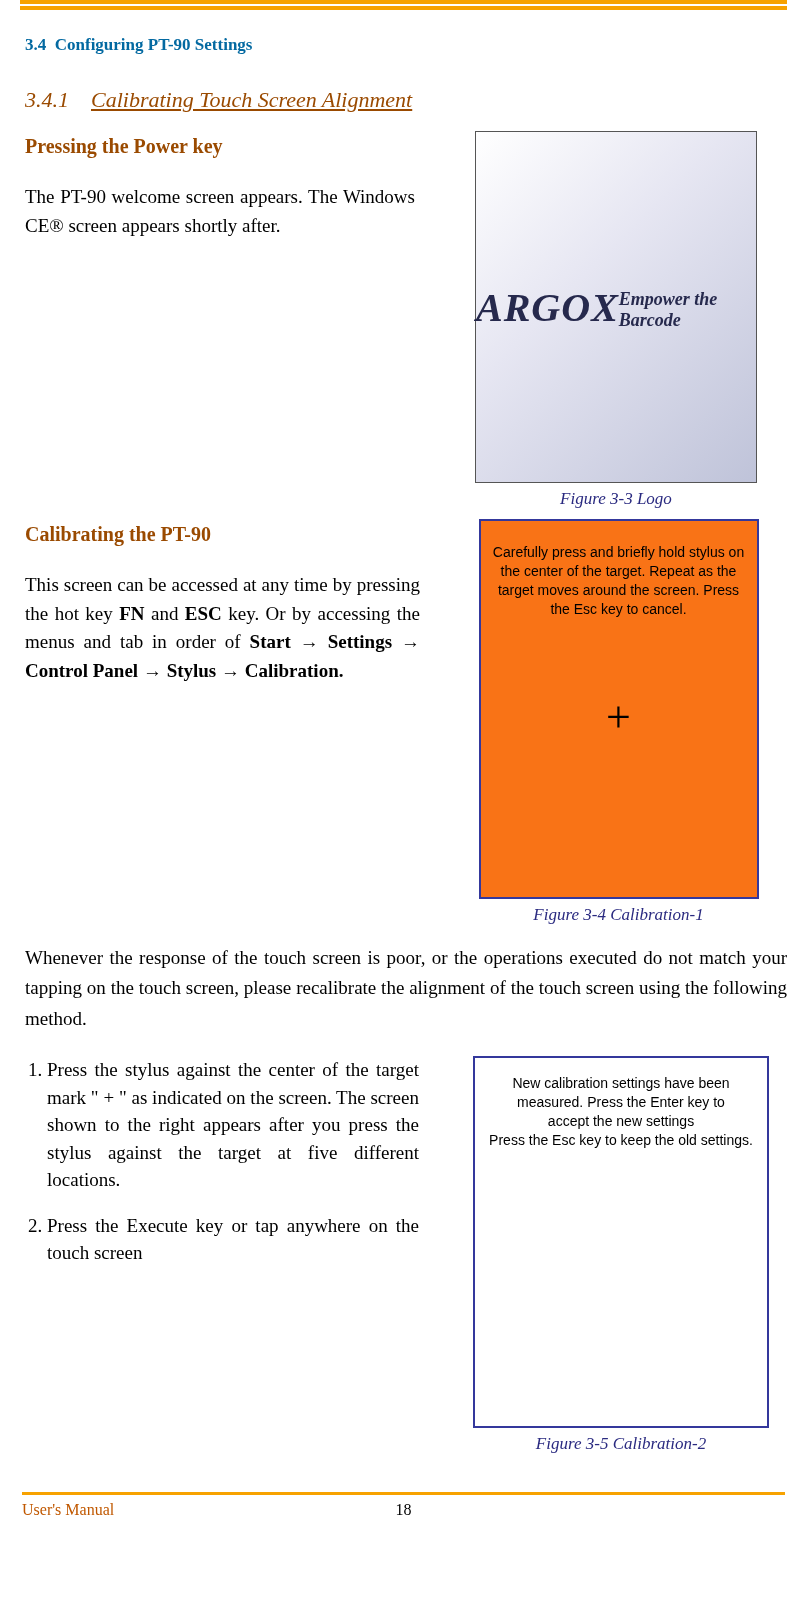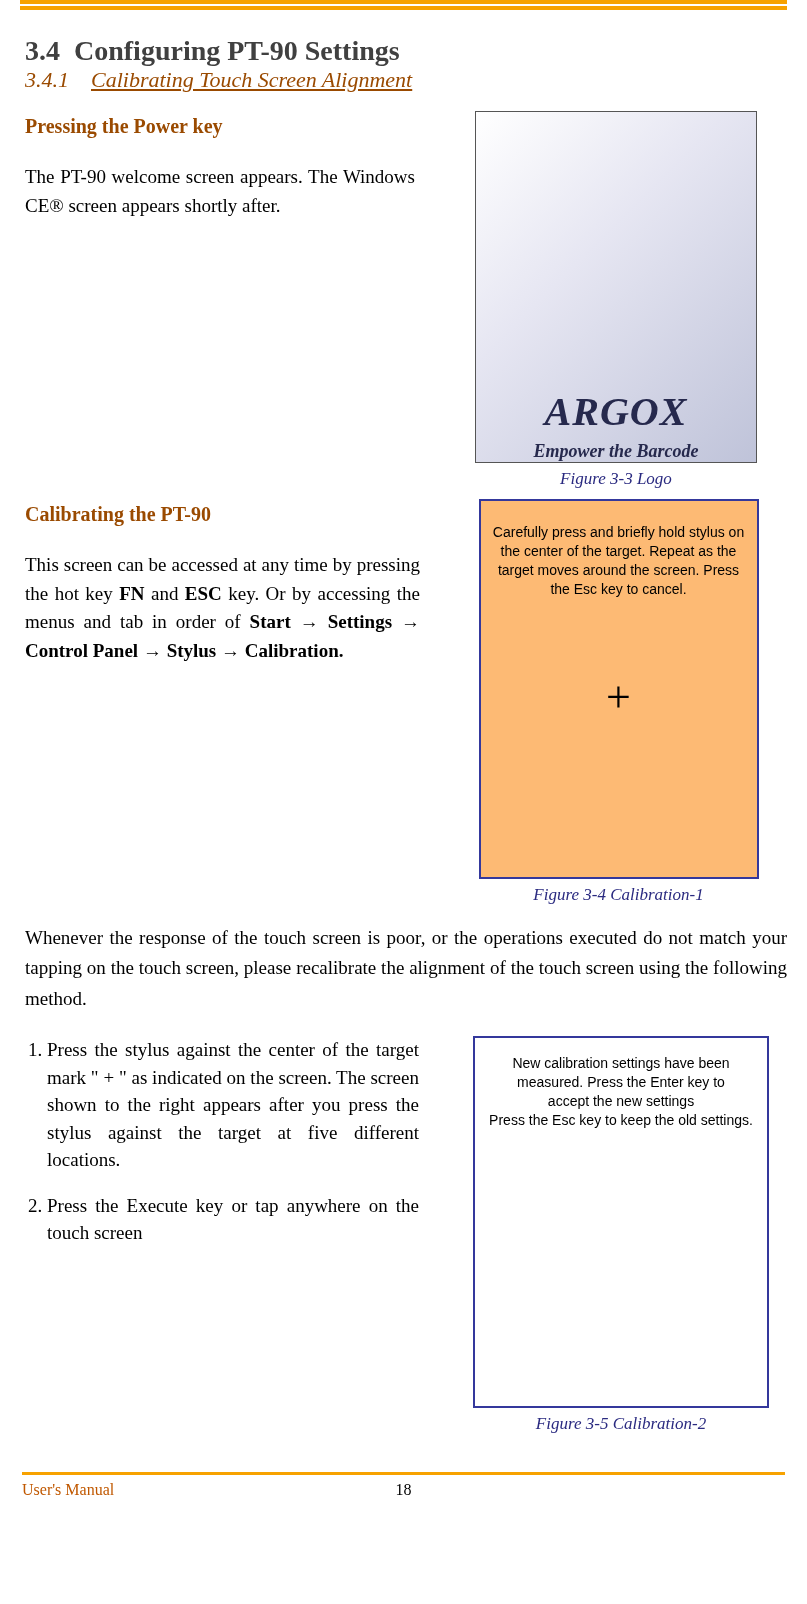--- a/index.html
+++ b/index.html
@@ -23,23 +23,24 @@
     display:block;
     height:2px;
     background:#fff;
     position:relative;
     top:2px;
   }
   .content {
     padding: 25px 20px 10px 25px;
   }
   .h1 {
-    font-size: 28px;
-    font-weight: bold;
-    color: #404040;
+    font-size: 17px;
+    font-weight: bold;
+    color: #0369a1;
+    margin-bottom: 32px;
   }
   .h2 {
     font-size: 22px;
     font-style: italic;
     color: #9a4a00;
     margin-bottom: 18px;
     display: flex;
     align-items: baseline;
     gap: 22px;
   }
@@ -86,23 +87,22 @@
     margin-top: 6px;
   }
   .nav-path { font-weight: bold; }
   .arrow { font-family: sans-serif; }
   .logo-box {
     width: 280px;
     height: 350px;
     border: 1px solid #555;
     background: linear-gradient(135deg,#fff 0%,#e6e6f2 40%,#bfc3d9 100%);
     display:flex;
-    flex-direction:column;
-    align-items:center;
-    justify-content:flex-end;
+    align-items:center;
+    justify-content:flex-start;
     position:relative;
   }
   .logo-brand {
     font-family: Georgia, serif;
     font-size: 40px;
     font-weight: bold;
     font-style: italic;
     color: #26294d;
     letter-spacing: 1px;
   }
@@ -111,21 +111,21 @@
     font-size: 18px;
     font-style: italic;
     font-weight: bold;
     color: #26294d;
     margin-top: 6px;
   }
   .calib-box {
     width: 280px;
     height: 380px;
     border: 2px solid #34389c;
-    background: #fdba74;
+    background: #f97316;
     display:flex;
     flex-direction:column;
     align-items:center;
     padding-top: 22px;
     box-sizing:border-box;
     position:relative;
   }
   .calib-box .msg {
     font-family: Verdana, sans-serif;
     font-size: 14px;

